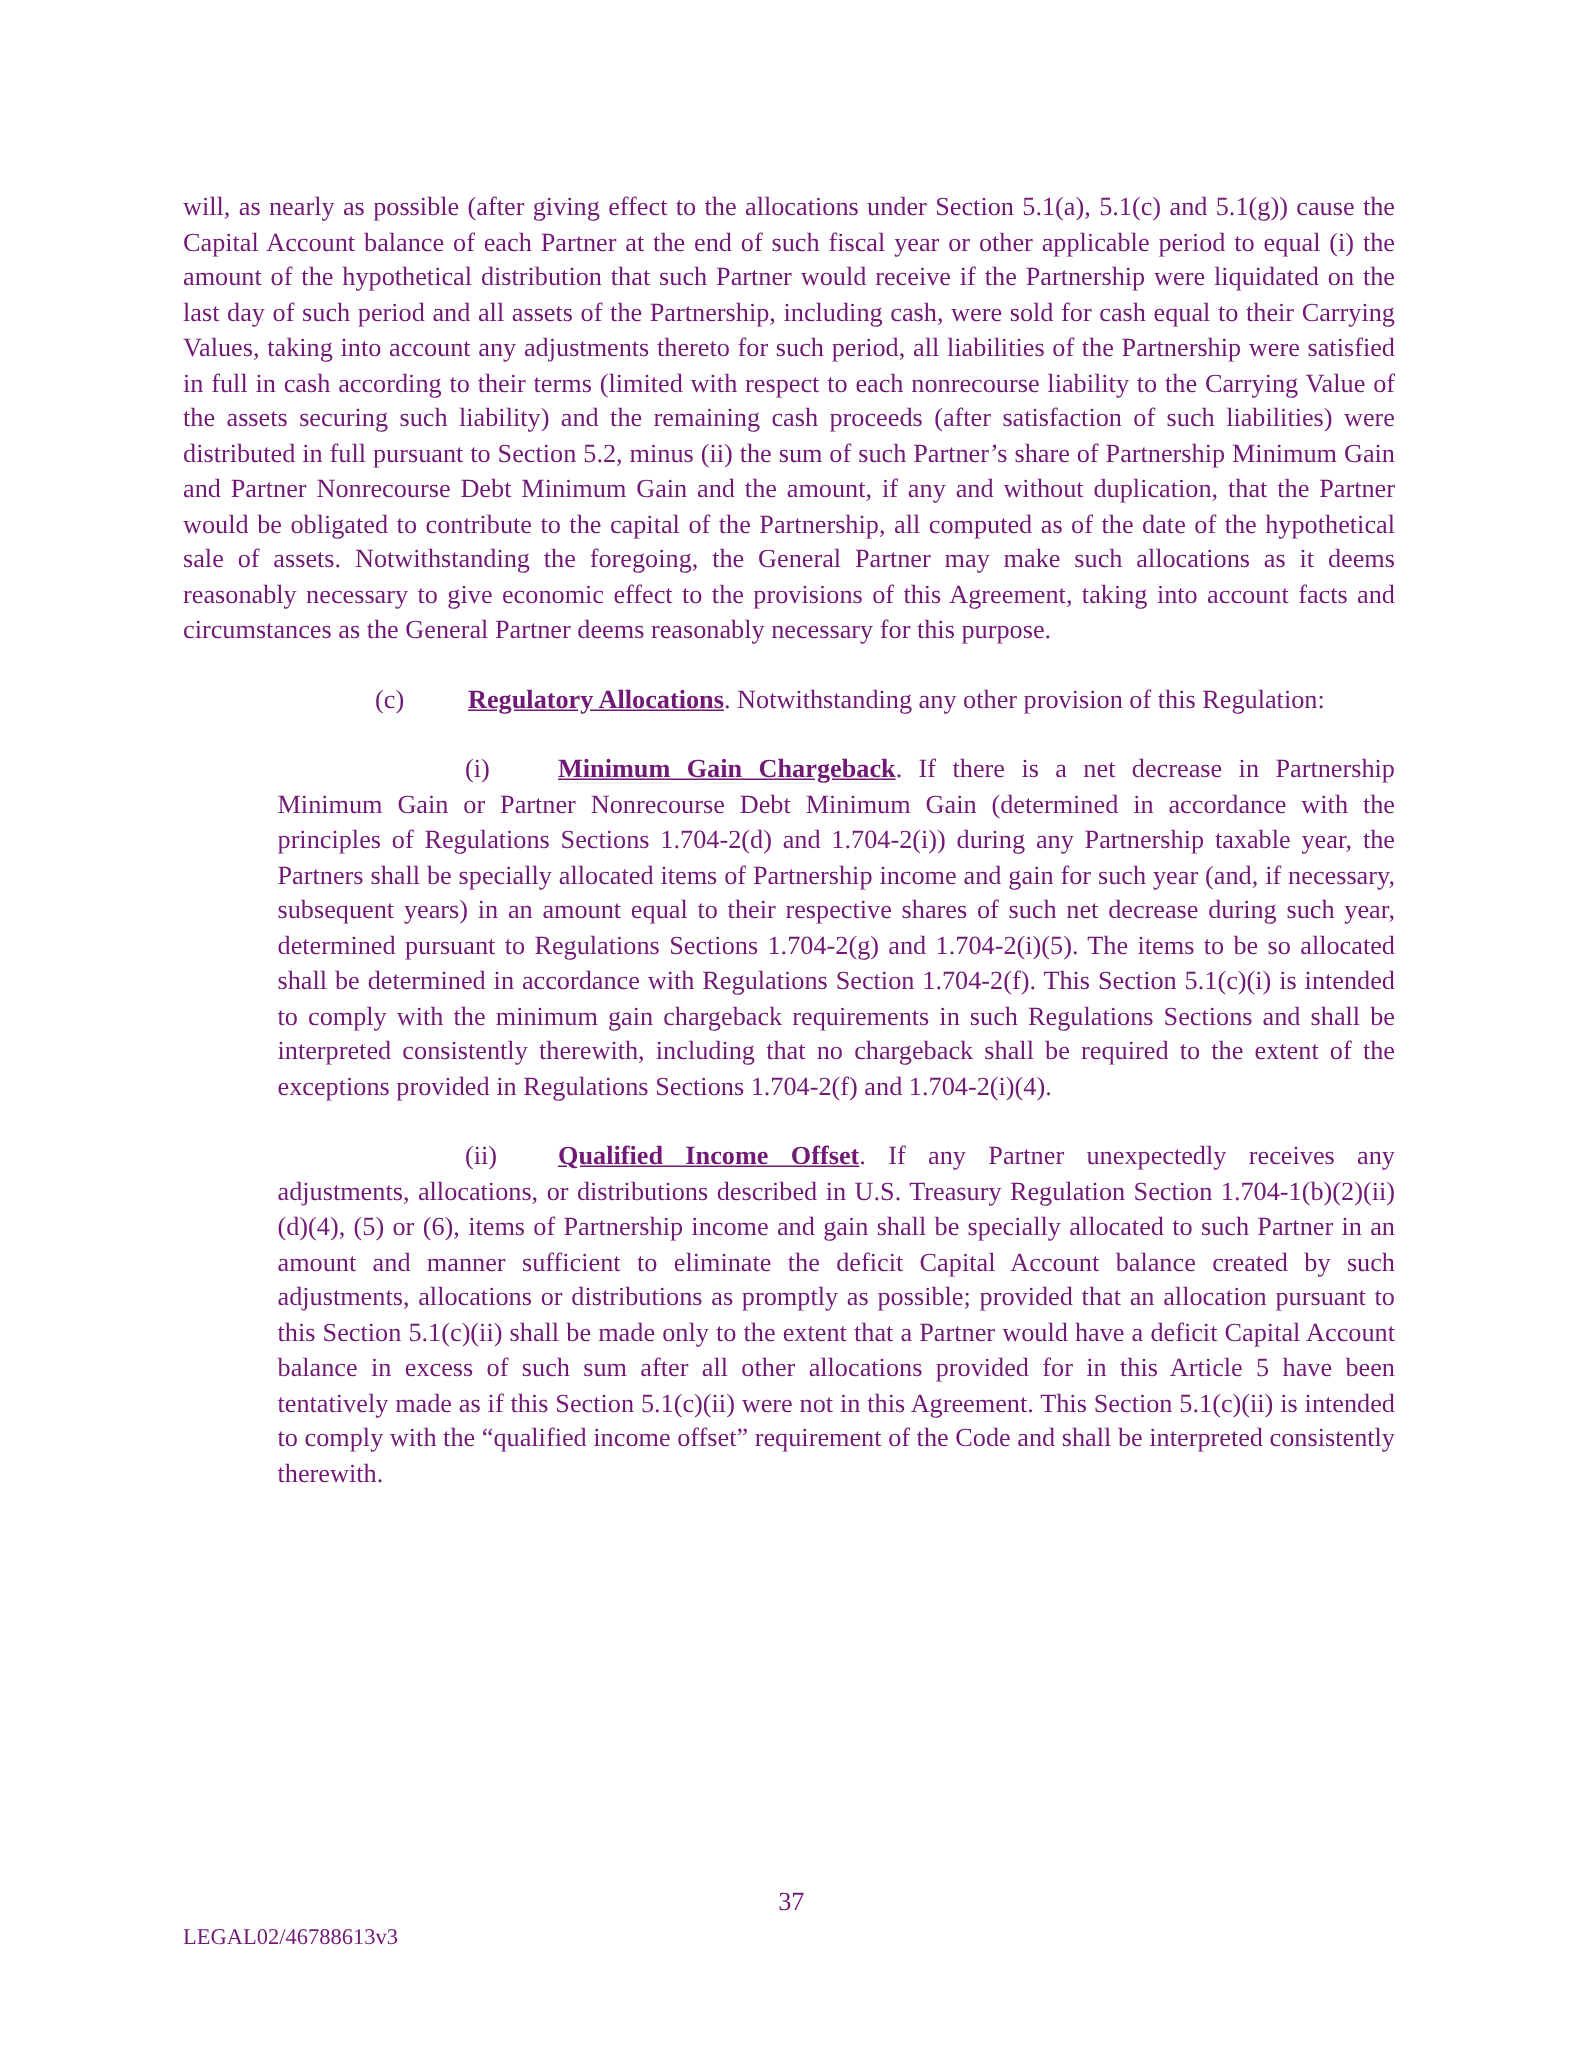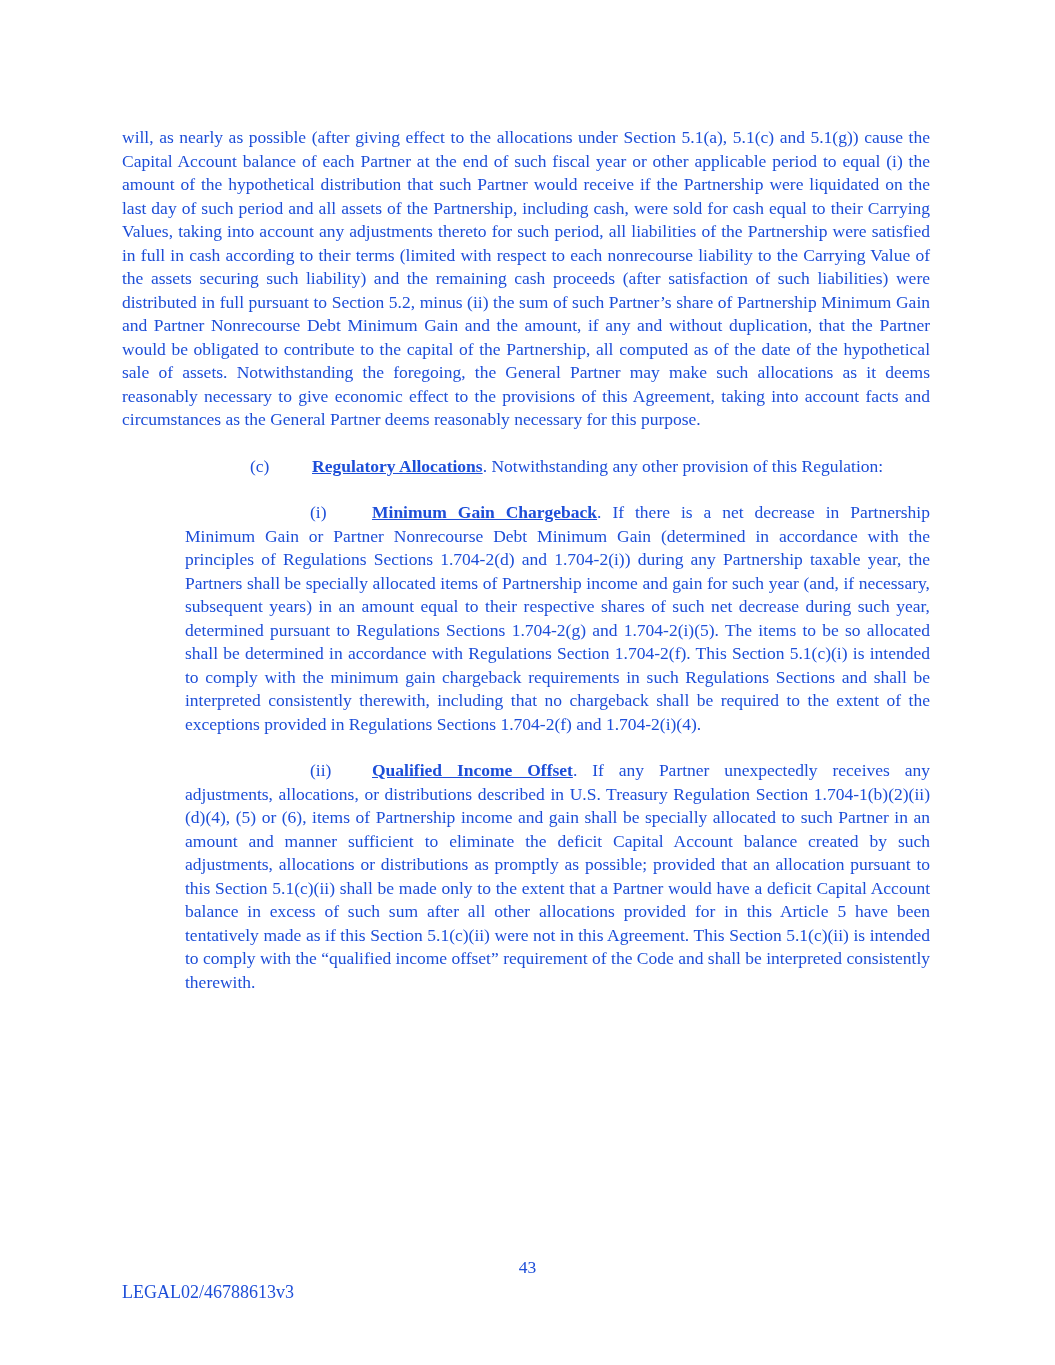--- a/index.html
+++ b/index.html
@@ -6,21 +6,21 @@
     margin: 0;
     padding: 0;
     background: #ffffff;
   }
   .page {
     position: relative;
     width: 1055px;
     height: 1365px;
     background: #ffffff;
     font-family: "Liberation Serif", "DejaVu Serif", serif;
-    color: #1d4ed8;
+    color: #701a75;
     overflow: hidden;
   }
   .content {
     position: absolute;
     left: 122px;
     top: 126px;
     width: 808px;
   }
   p.body-para {
     margin: 0;
@@ -53,36 +53,36 @@
     right: 0;
     top: 1256px;
     text-align: center;
     font-size: 17.5px;
     line-height: 23.5px;
   }
   .footer-doc-id {
     position: absolute;
     left: 122px;
     top: 1284px;
-    font-size: 18px;
+    font-size: 15px;
     line-height: 17px;
   }
 </style>
 </head>
 <body>
 
 <div class="page">
   <div class="content">
 
     <p class="body-para">will, as nearly as possible (after giving effect to the allocations under Section 5.1(a), 5.1(c) and 5.1(g)) cause the Capital Account balance of each Partner at the end of such fiscal year or other applicable period to equal (i) the amount of the hypothetical distribution that such Partner would receive if the Partnership were liquidated on the last day of such period and all assets of the Partnership, including cash, were sold for cash equal to their Carrying Values, taking into account any adjustments thereto for such period, all liabilities of the Partnership were satisfied in full in cash according to their terms (limited with respect to each nonrecourse liability to the Carrying Value of the assets securing such liability) and the remaining cash proceeds (after satisfaction of such liabilities) were distributed in full pursuant to Section 5.2, minus (ii) the sum of such Partner’s share of Partnership Minimum Gain and Partner Nonrecourse Debt Minimum Gain and the amount, if any and without duplication, that the Partner would be obligated to contribute to the capital of the Partnership, all computed as of the date of the hypothetical sale of assets. Notwithstanding the foregoing, the General Partner may make such allocations as it deems reasonably necessary to give economic effect to the provisions of this Agreement, taking into account facts and circumstances as the General Partner deems reasonably necessary for this purpose.</p>
 
     <p class="body-para section-c"><span class="item-label">(c)</span><span class="heading">Regulatory Allocations</span><span>. Notwithstanding any other provision of this Regulation:</span></p>
 
     <p class="body-para sub-para"><span class="item-label">(i)</span><span class="heading">Minimum Gain Chargeback</span><span>. If there is a net decrease in Partnership Minimum Gain or Partner Nonrecourse Debt Minimum Gain (determined in accordance with the principles of Regulations Sections 1.704-2(d) and 1.704-2(i)) during any Partnership taxable year, the Partners shall be specially allocated items of Partnership income and gain for such year (and, if necessary, subsequent years) in an amount equal to their respective shares of such net decrease during such year, determined pursuant to Regulations Sections 1.704-2(g) and 1.704-2(i)(5). The items to be so allocated shall be determined in accordance with Regulations Section 1.704-2(f). This Section 5.1(c)(i) is intended to comply with the minimum gain chargeback requirements in such Regulations Sections and shall be interpreted consistently therewith, including that no chargeback shall be required to the extent of the exceptions provided in Regulations Sections 1.704-2(f) and 1.704-2(i)(4).</span></p>
 
     <p class="body-para sub-para"><span class="item-label">(ii)</span><span class="heading">Qualified Income Offset</span><span>. If any Partner unexpectedly receives any adjustments, allocations, or distributions described in U.S. Treasury Regulation Section 1.704-1(b)(2)(ii)(d)(4), (5) or (6), items of Partnership income and gain shall be specially allocated to such Partner in an amount and manner sufficient to eliminate the deficit Capital Account balance created by such adjustments, allocations or distributions as promptly as possible; provided that an allocation pursuant to this Section 5.1(c)(ii) shall be made only to the extent that a Partner would have a deficit Capital Account balance in excess of such sum after all other allocations provided for in this Article 5 have been tentatively made as if this Section 5.1(c)(ii) were not in this Agreement. This Section 5.1(c)(ii) is intended to comply with the “qualified income offset” requirement of the Code and shall be interpreted consistently therewith.</span></p>
 
 
   </div>
 
-  <div class="footer-page-number">43</div>
+  <div class="footer-page-number">37</div>
   <div class="footer-doc-id">LEGAL02/46788613v3</div>
 </div>
 
 </body></html>

